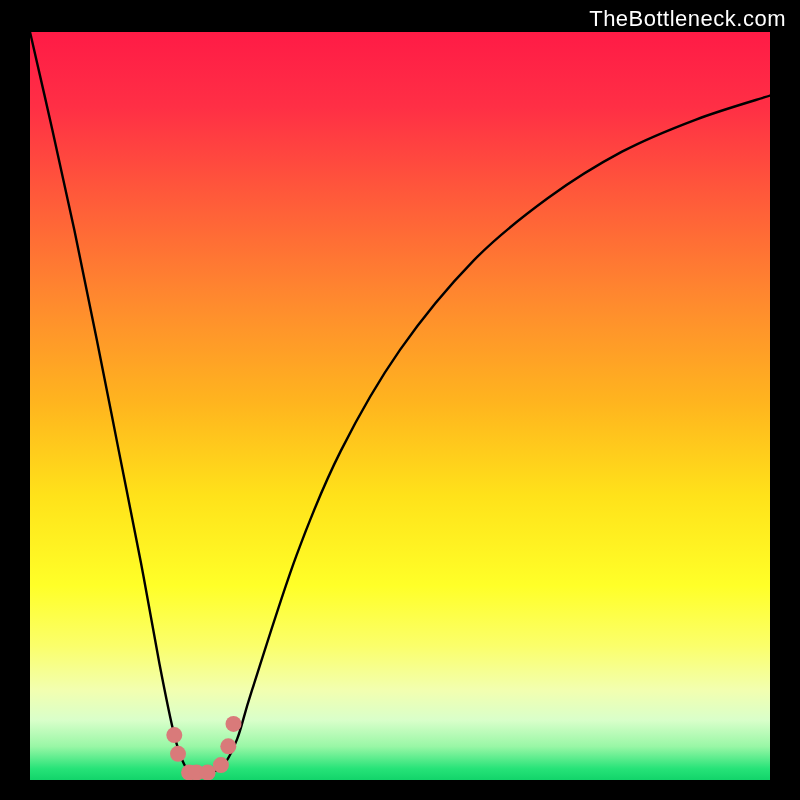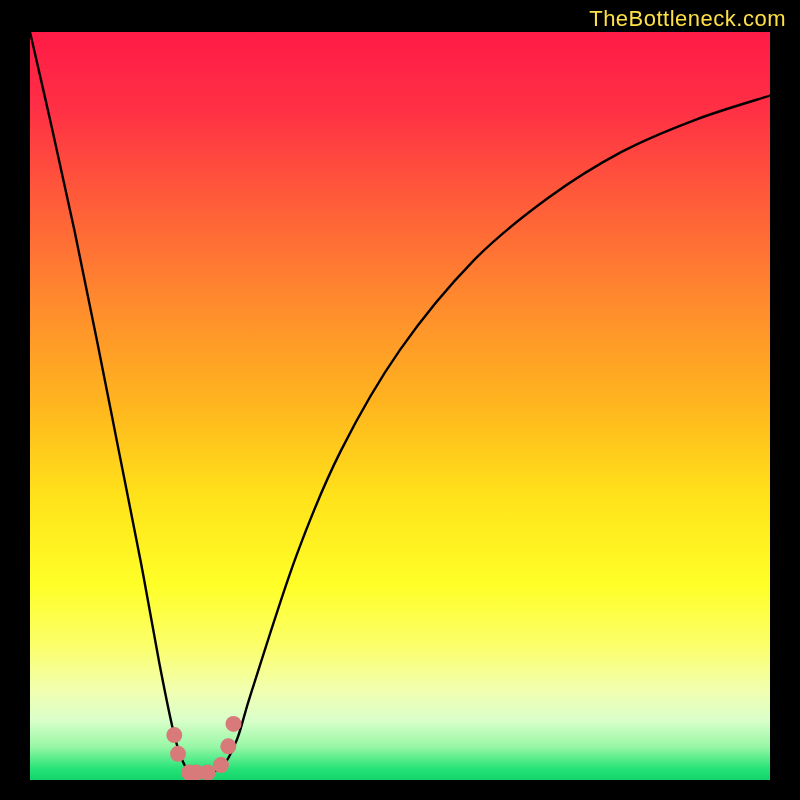--- a/index.html
+++ b/index.html
@@ -14,21 +14,21 @@
   .stage {
     position: relative;
     width: 800px;
     height: 800px;
     background: #000;
   }
   .watermark {
     position: absolute;
     top: 6px;
     right: 14px;
-    color: #fde047;
+    color: #ffffff;
     font-size: 22px;
     font-weight: 500;
     letter-spacing: 0.5px;
     z-index: 50;
     user-select: none;
   }
   svg.plot {
     position: absolute;
     left: 0;
     top: 0;

